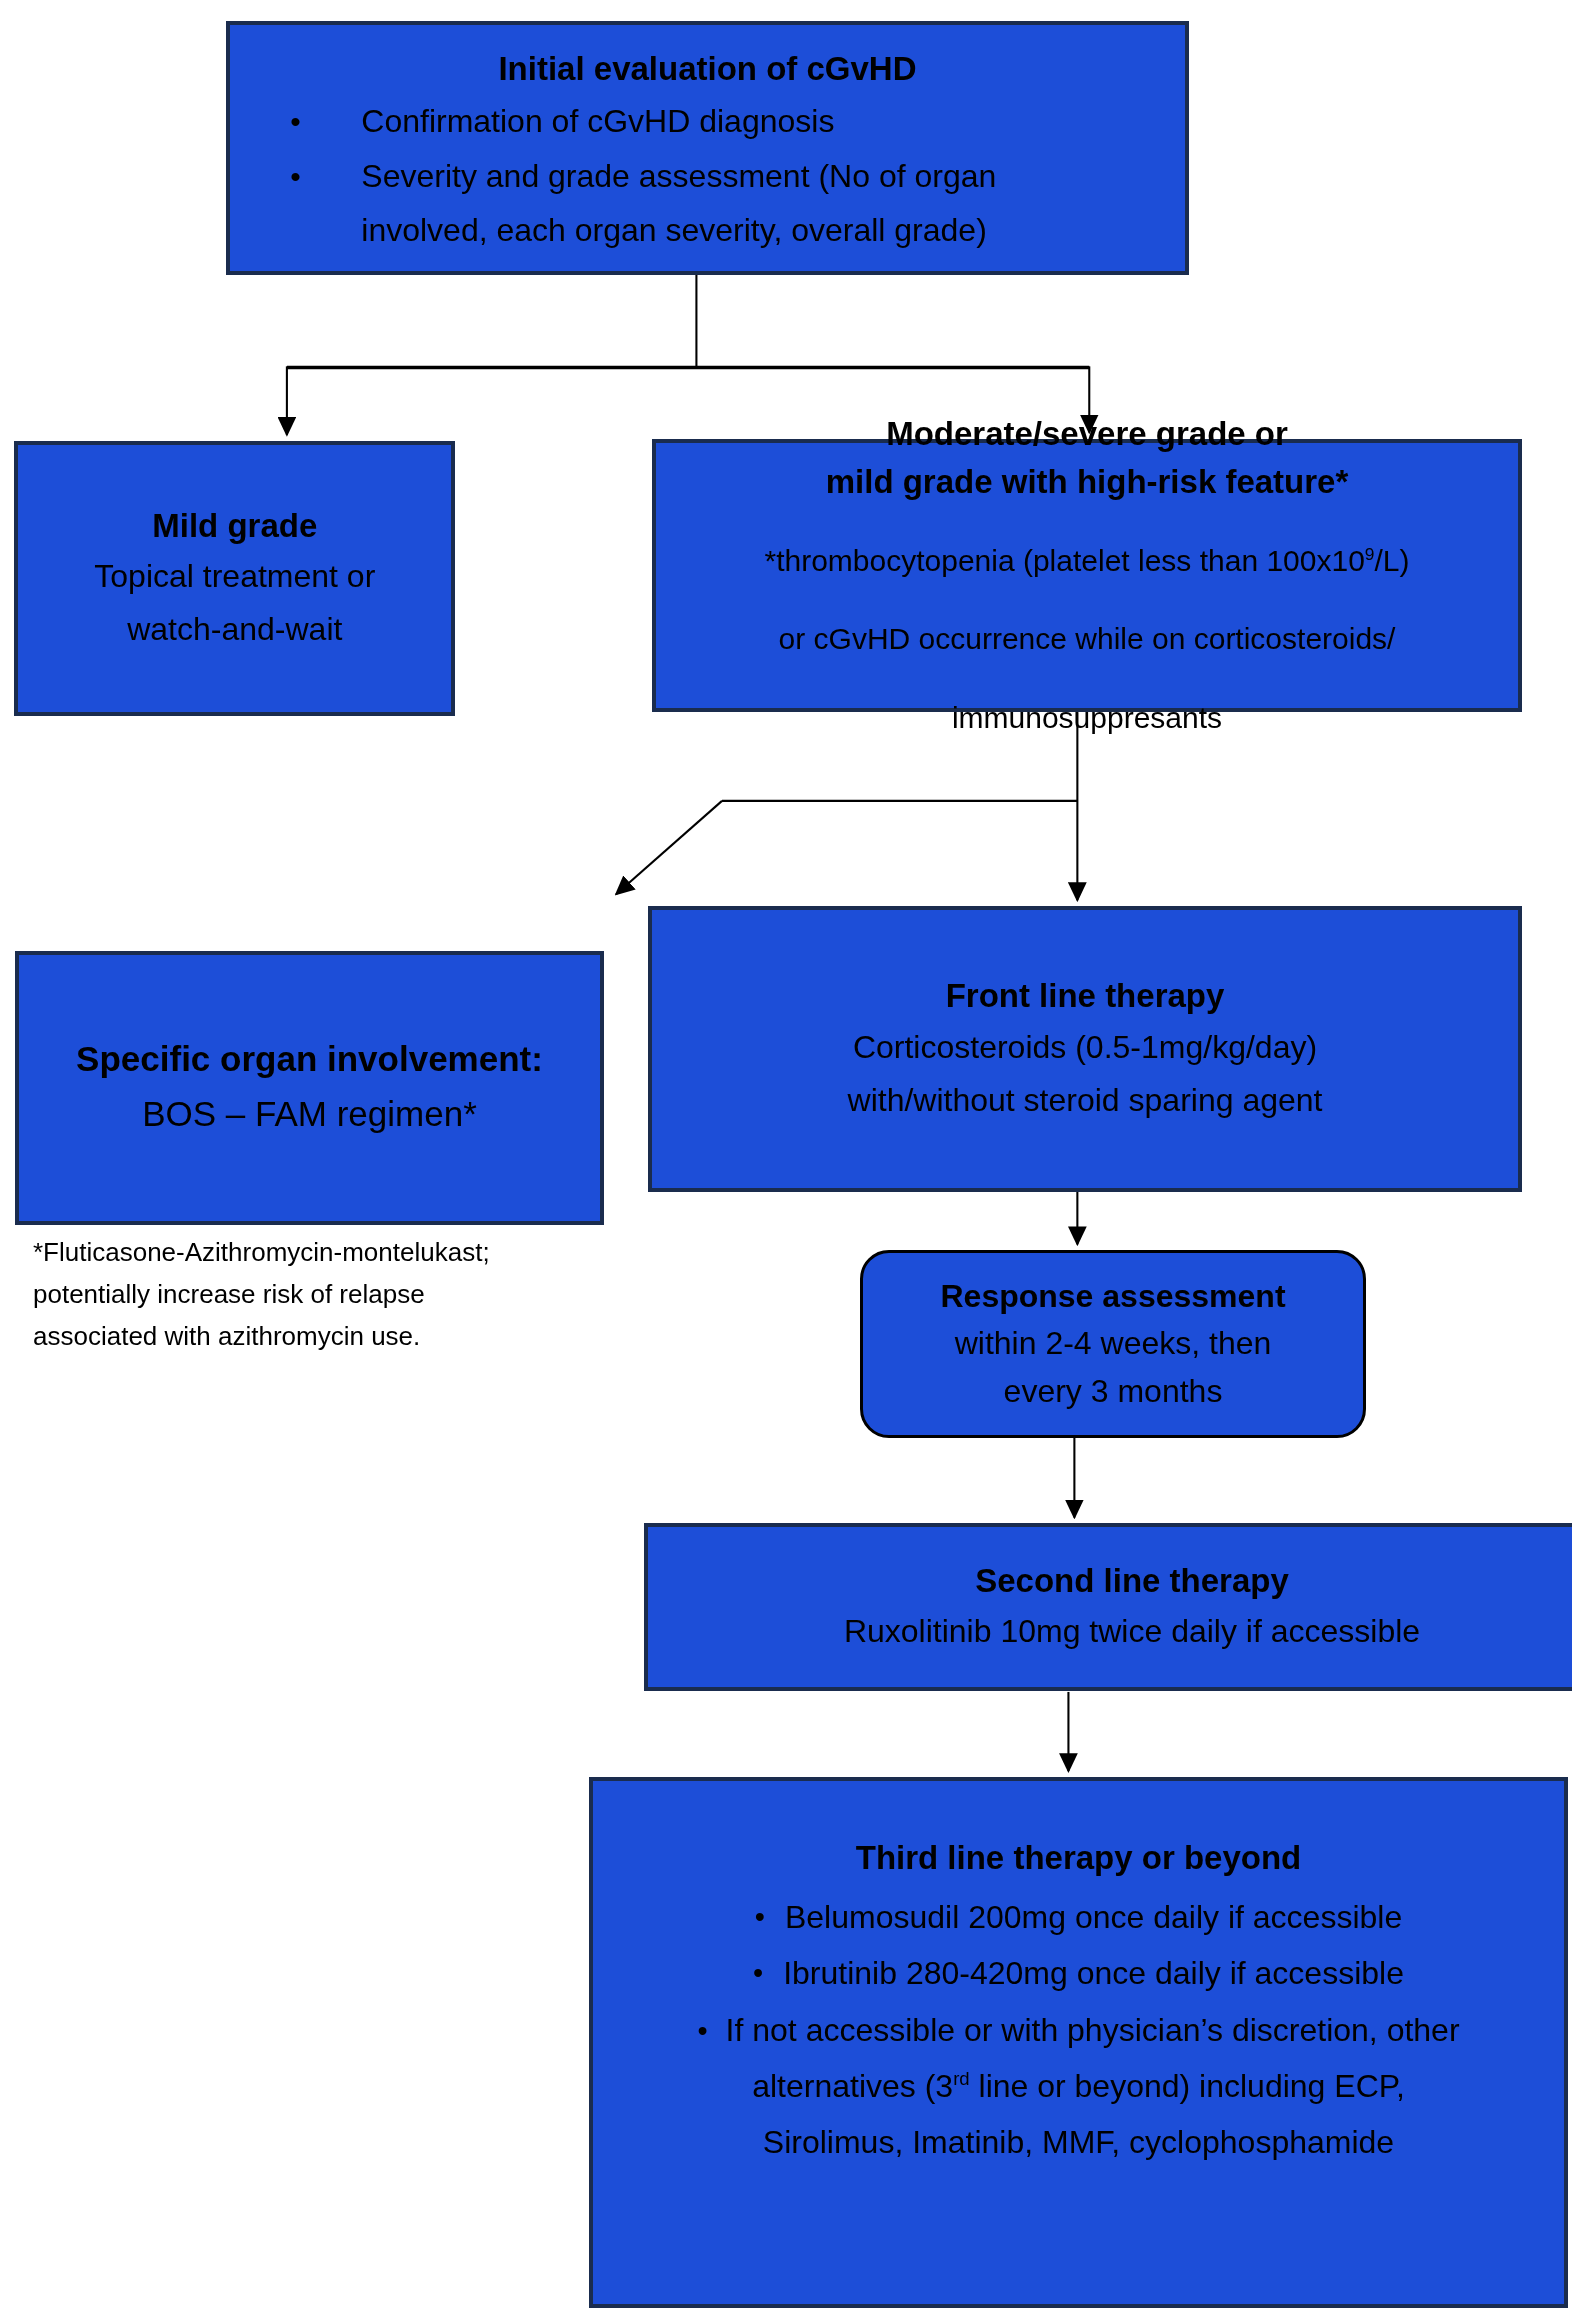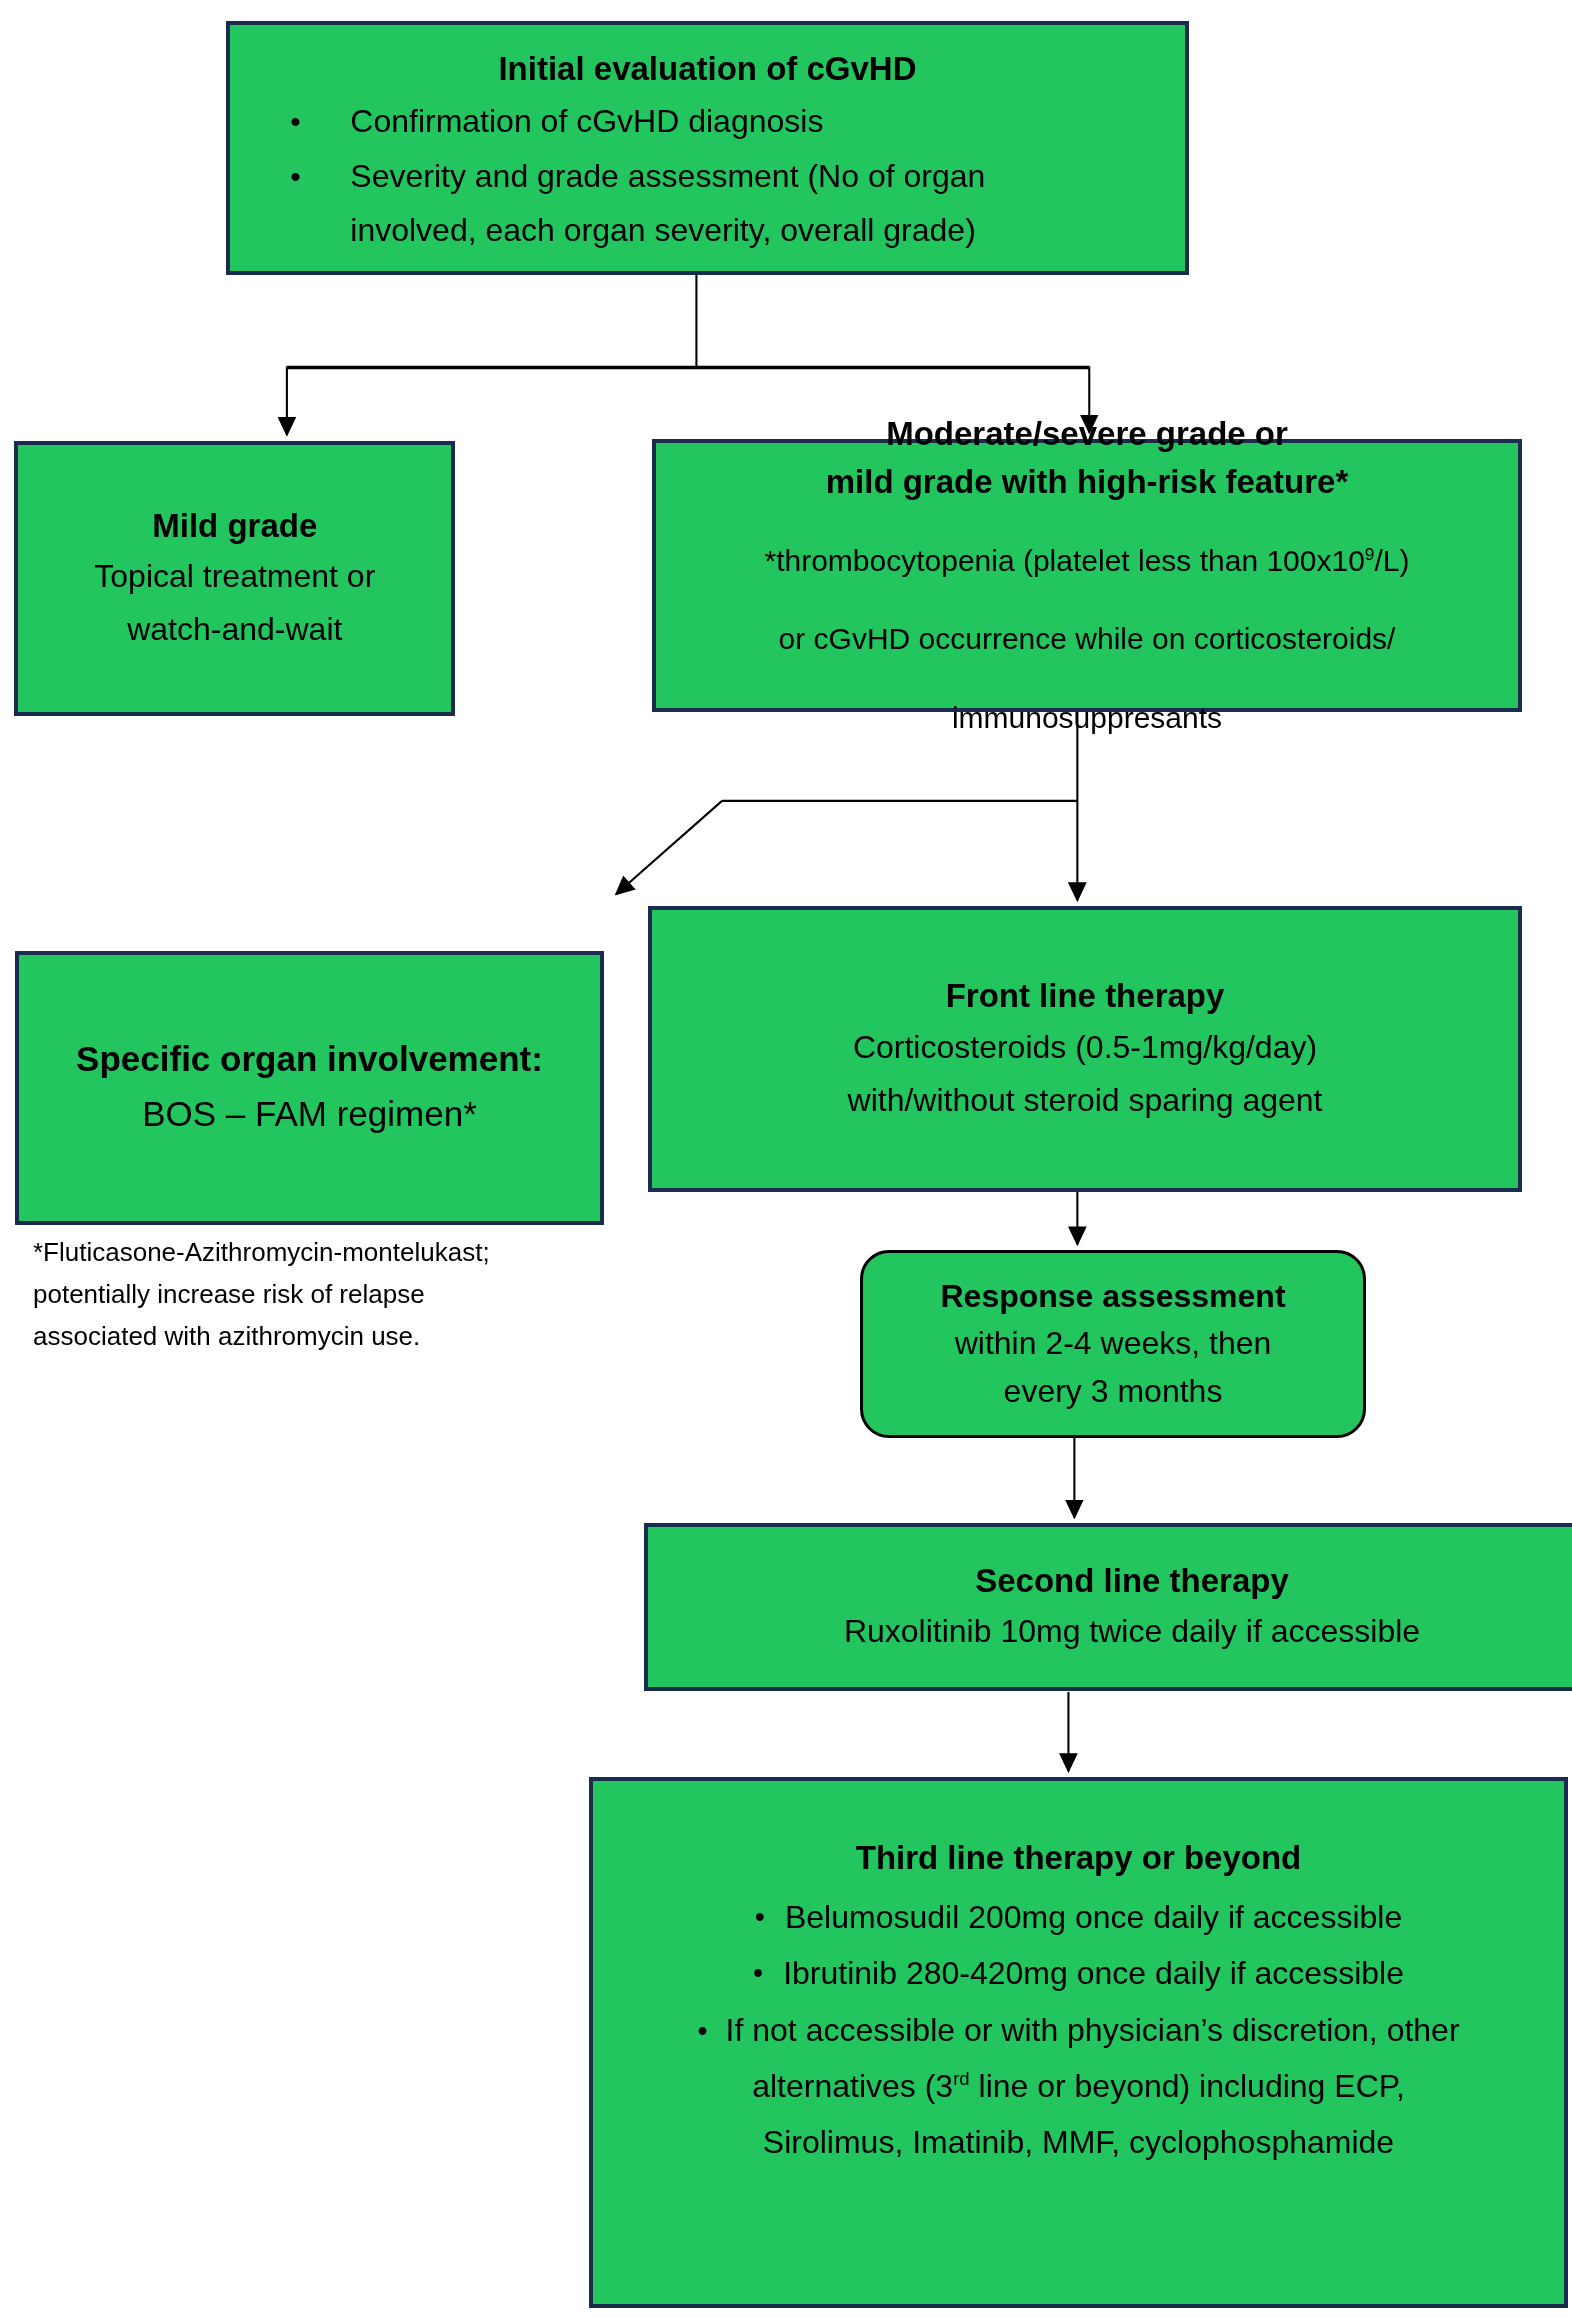--- a/index.html
+++ b/index.html
@@ -20,21 +20,21 @@
     position: absolute;
     left: 0;
     top: 0;
     width: 1572px;
     height: 2319px;
   }
   .box {
     position: absolute;
     box-sizing: border-box;
     border: 4.2px solid #1a2c4e;
-    background: #22c55e;
+    background: #1d4ed8;
     display: flex;
     flex-direction: column;
     align-items: center;
     justify-content: center;
     text-align: center;
   }
   .box-title {
     font-weight: bold;
     font-size: 33px;
     line-height: 1.5;
@@ -65,20 +65,21 @@
     flex: 0 0 60px;
     font-size: 30px;
     line-height: 1.84;
     text-align: left;
     padding-left: 8.3px;
   }
   .initial-box .bullet-text {
     font-size: 32px;
     line-height: 1.7;
     max-width: 759px;
+    margin-left: 11px;
   }
 
   
   .mild-box {
     left: 14.3px; top: 441px;
     width: 441px; height: 275px;
   }
   .moderate-box {
     left: 652px; top: 439px;
     width: 870px; height: 273px;

